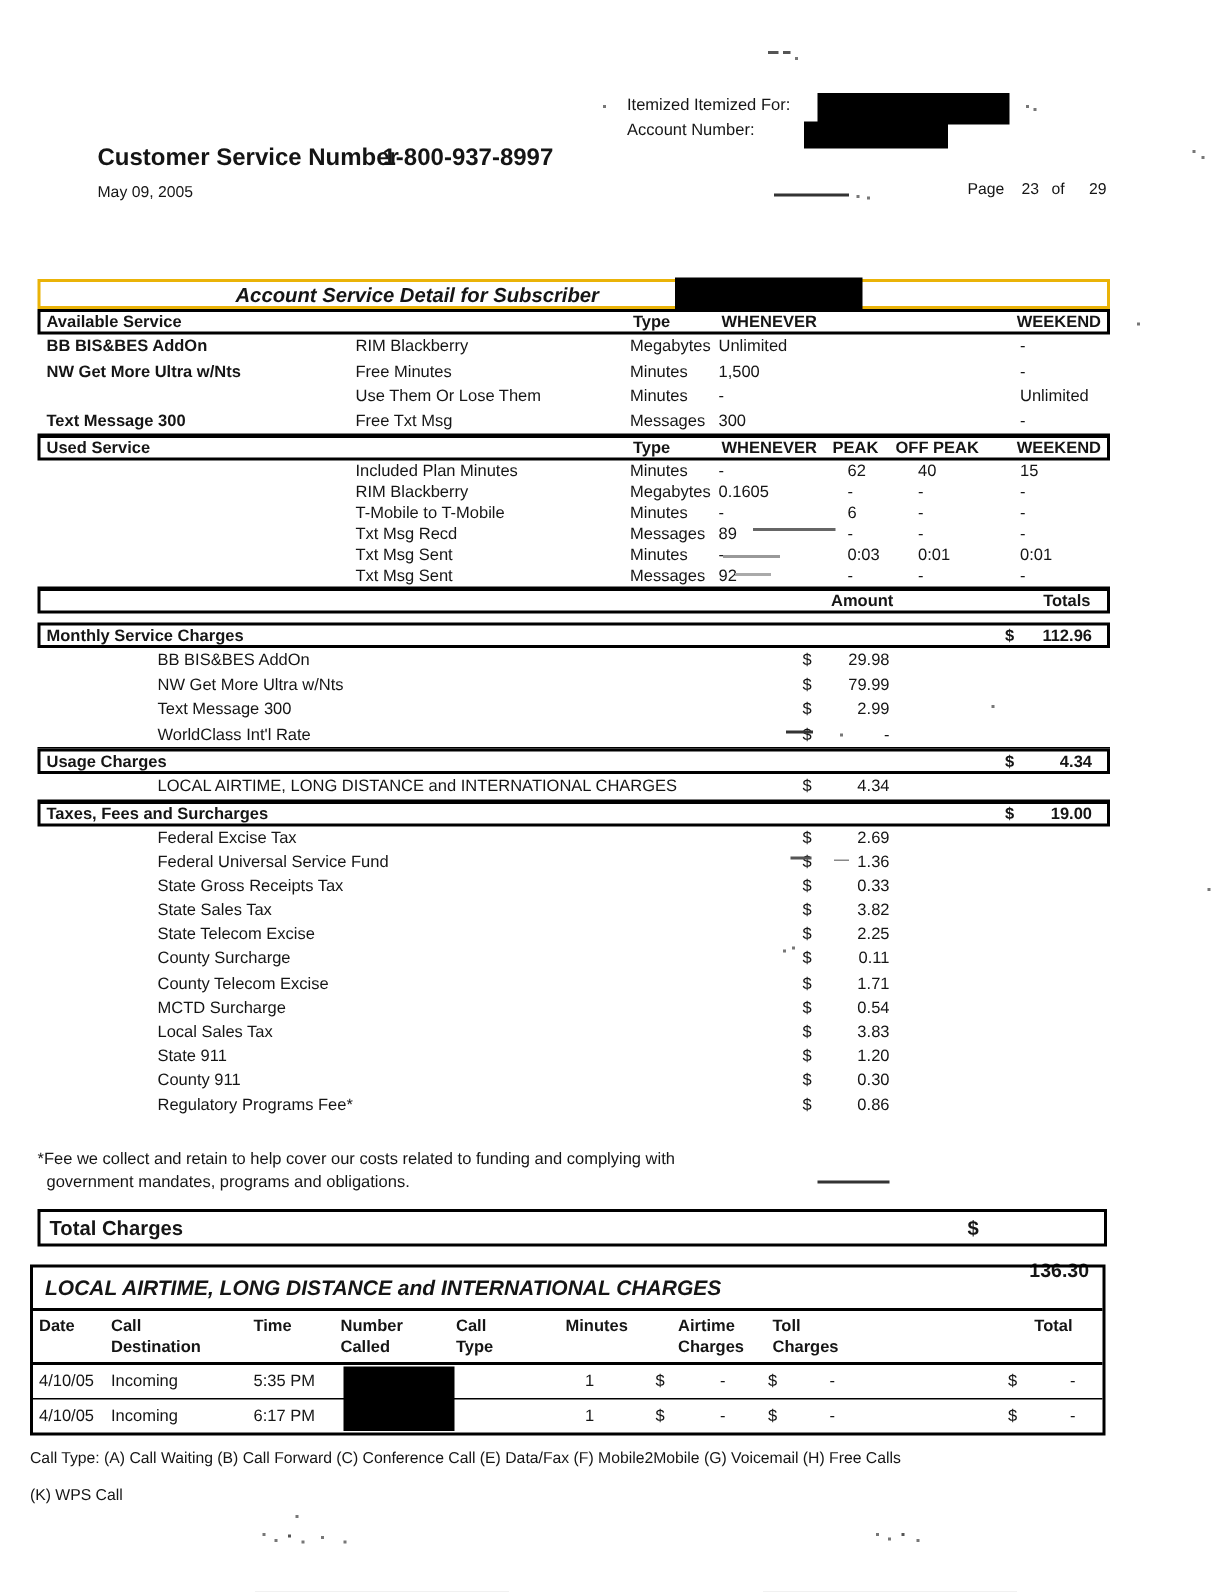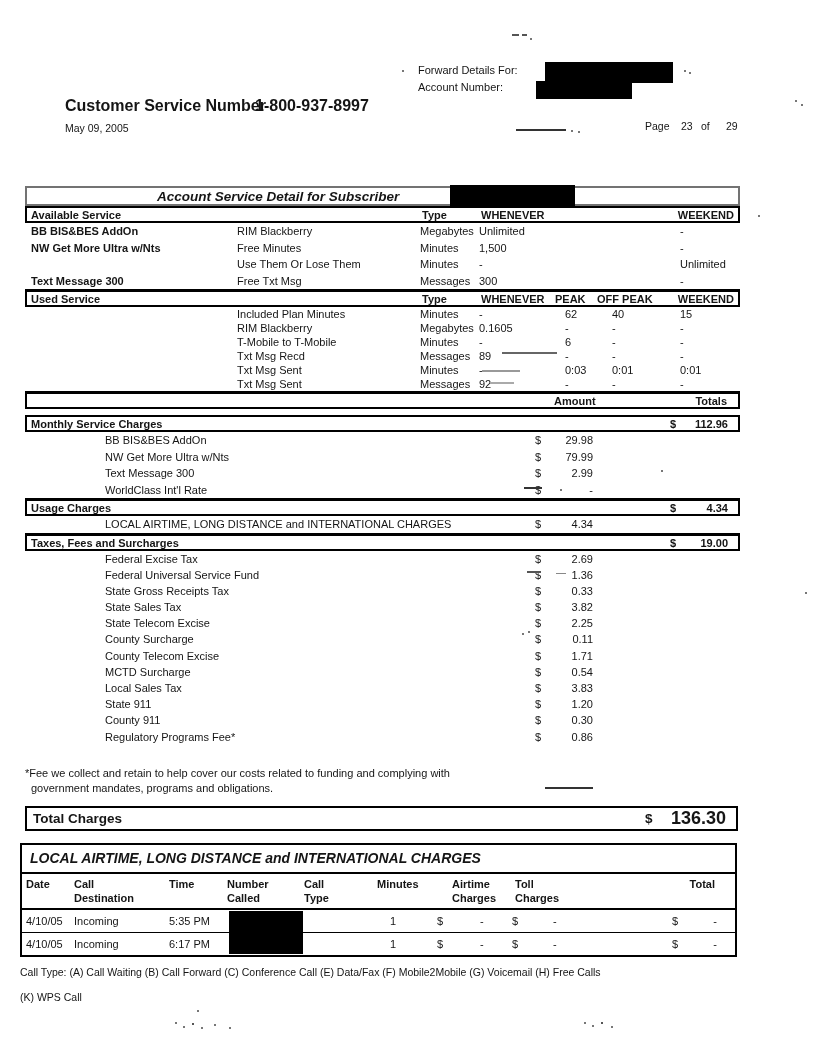--- a/index.html
+++ b/index.html
@@ -7,21 +7,21 @@
         font-family:"Liberation Sans","DejaVu Sans",sans-serif;color:#151515;overflow:hidden;}
   .abs{position:absolute;white-space:nowrap;}
   .b{font-weight:bold;}
   .it{font-style:italic;}
   .fs10{font-size:10.5px;}
   .fs11{font-size:11px;}
   .fs12{font-size:16px;}
   .redact{position:absolute;background:#000;}
   
   .tblmain{position:absolute;left:25px;top:186px;width:715px;}
-  .titlebox{position:relative;border:2px solid #737373;height:20px;box-sizing:border-box;}
+  .titlebox{position:relative;border:2px solid #eab308;height:20px;box-sizing:border-box;}
   .hbox{position:relative;border:2px solid #000;height:17px;line-height:13px;box-sizing:border-box;
         font-weight:bold;font-size:11px;padding-top:0;}
   .hbox .abs{top:1px;}
   .rows{position:relative;border-bottom:1.5px solid #000;}
   .rows.nb{border-bottom:none;}
   .row{position:relative;font-size:11px;}
   .ar{height:16.5px;line-height:16.5px;}
   .ur{height:14px;line-height:14px;}
   .mr{height:16.5px;line-height:16.5px;}
   .txr{height:16.2px;line-height:16.2px;}
@@ -50,21 +50,21 @@
   .cc9h{right:20px;} .cc9c{left:650px;} .cc9v{right:18px;}
   
   .noise{position:absolute;background:#555;}
   .dot{position:absolute;width:2px;height:2px;background:#777;}
 </style>
 </head>
 <body>
 
 <div class="page">
 
-  <span class="abs fs11" style="left:418px;top:64px;">Forward Details For:</span>
+  <span class="abs fs11" style="left:418px;top:64px;">Itemized Itemized For:</span>
   <div class="redact" style="left:545px;top:62px;width:128px;height:21px;"></div>
   <span class="abs fs11" style="left:418px;top:81px;">Account Number:</span>
   <div class="redact" style="left:536px;top:81px;width:96px;height:18px;"></div>
 
   <span class="abs fs12 b" style="left:65px;top:97px;">Customer Service Number</span>
   <span class="abs fs12 b" style="left:255px;top:97px;">1-800-937-8997</span>
   <span class="abs fs10" style="left:65px;top:122px;">May 09, 2005</span>
 
   <span class="abs fs10" style="left:645px;top:120px;">Page</span>
   <span class="abs fs10" style="left:681px;top:120px;">23</span>
@@ -294,21 +294,21 @@
       </div>
     </div>
   </div>
 
   <span class="abs fs11" style="left:25px;top:767px;">*Fee we collect and retain to help cover our costs related to funding and complying with</span>
   <span class="abs fs11" style="left:31px;top:782px;">government mandates, programs and obligations.</span>
 
   <div class="totalbox">
     <span class="abs b" style="left:6px;font-size:13.5px;">Total Charges</span>
     <span class="abs b" style="left:618px;font-size:13.5px;">$</span>
-    <span class="abs b" style="right:10px;font-size:18px;">136.30</span>
+    <span class="abs b" style="right:10px;font-size:13px;margin-top:28px;">136.30</span>
   </div>
 
   <div class="calltbl">
     <div class="calltitle">
       <span class="abs b it" style="left:8px;top:5px;font-size:14px;">LOCAL AIRTIME, LONG DISTANCE and INTERNATIONAL CHARGES</span>
     </div>
     <div class="callhdr">
       <span class="abs cc1">Date</span>
       <span class="abs cc2">
           <span style="display:block;">Call</span>

